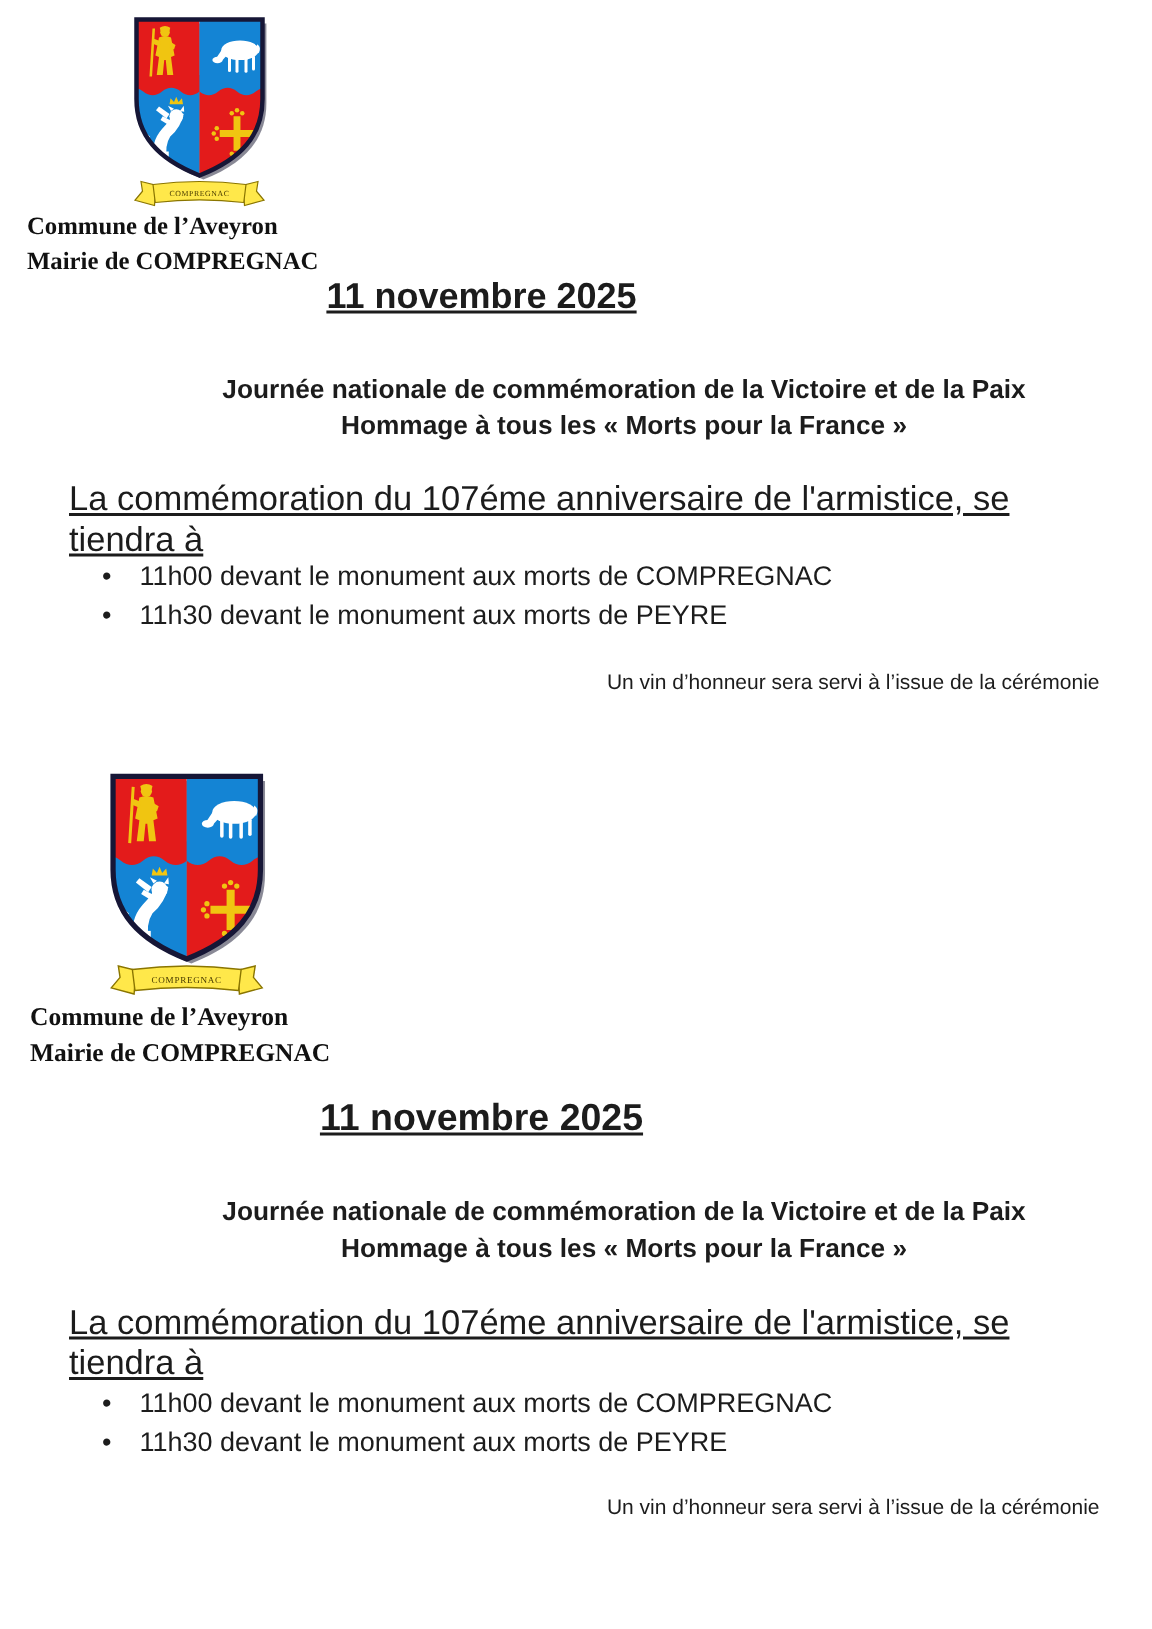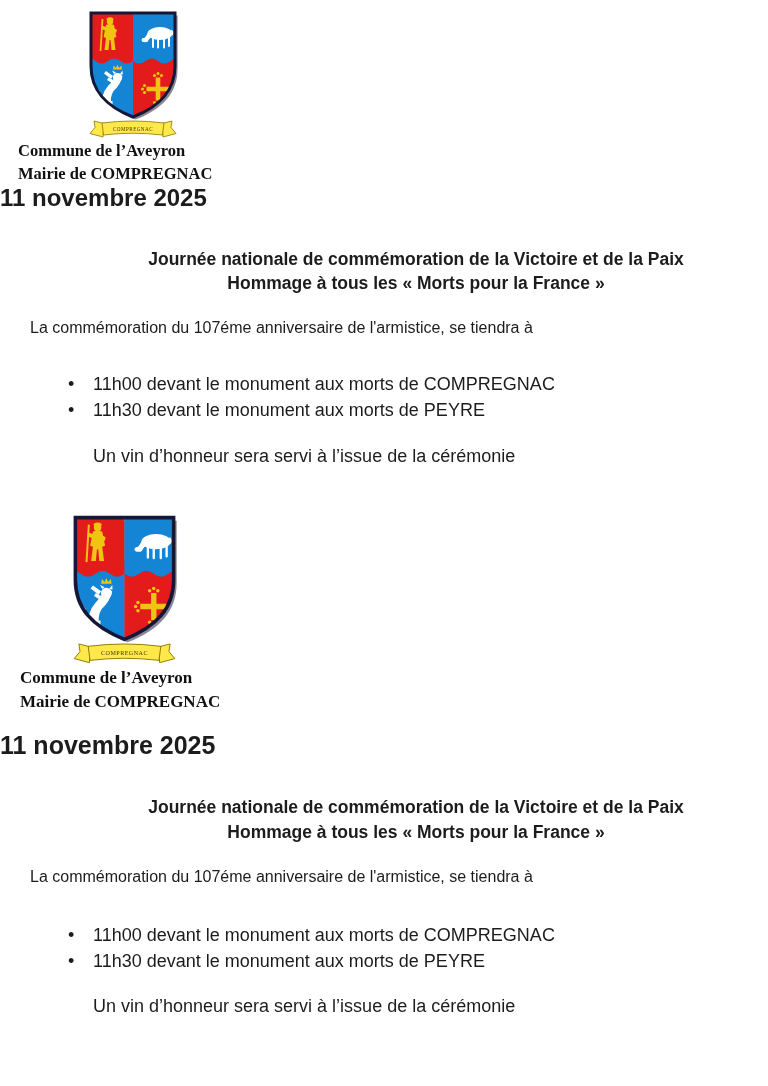--- a/index.html
+++ b/index.html
@@ -13,35 +13,35 @@
   }
   .abs{position:absolute;}
   .org{
     font-family:"Liberation Serif",serif;
     font-weight:bold;
     text-align:left;
     color:#111;
   }
   .org-1{left:18px;top:139px;width:228px;font-size:16.5px;line-height:23px;}
   .org-2{left:20px;top:666px;width:238px;font-size:17px;line-height:24px;}
-  .date-title{left:0;width:642px;text-align:left;font-weight:bold;}
+  .date-title{left:0;width:642px;text-align:center;font-weight:bold;text-decoration:underline;}
   .date-1{top:184px;font-size:24px;}
   .date-2{top:731px;font-size:25px;}
   .subtitle{left:0;width:768px;text-align:center;font-weight:bold;padding-left:32px;}
   .subtitle-1{top:247px;font-size:17.5px;line-height:24px;}
   .subtitle-2{top:795px;font-size:17.5px;line-height:24.5px;}
-  .intro{left:30px;width:700px;font-size:16px;}
+  .intro{left:46px;width:700px;font-size:23px;text-decoration:underline;}
   .intro-1{top:319px;}
   .intro-2{top:868px;}
   .bullets{left:68px;width:640px;font-size:18px;}
   .bullets-1{top:371px;}
   .bullets-2{top:922px;}
   .bullet-row{display:flex;line-height:26px;}
   .bullet-dot{width:25px;flex:0 0 25px;}
-  .closing{left:93px;width:640px;font-size:18px;}
+  .closing{left:93px;width:640px;font-size:14px;text-align:right;}
   .closing-1{top:446px;}
   .closing-2{top:996px;}
   .crest{position:absolute;}
   .crest-1{left:83px;top:10px;width:100px;height:134px;}
   .crest-2{left:66px;top:514px;width:117px;height:157px;}
   svg text{font-family:"Liberation Serif",serif;}
 </style>
 </head>
 <body>
 

